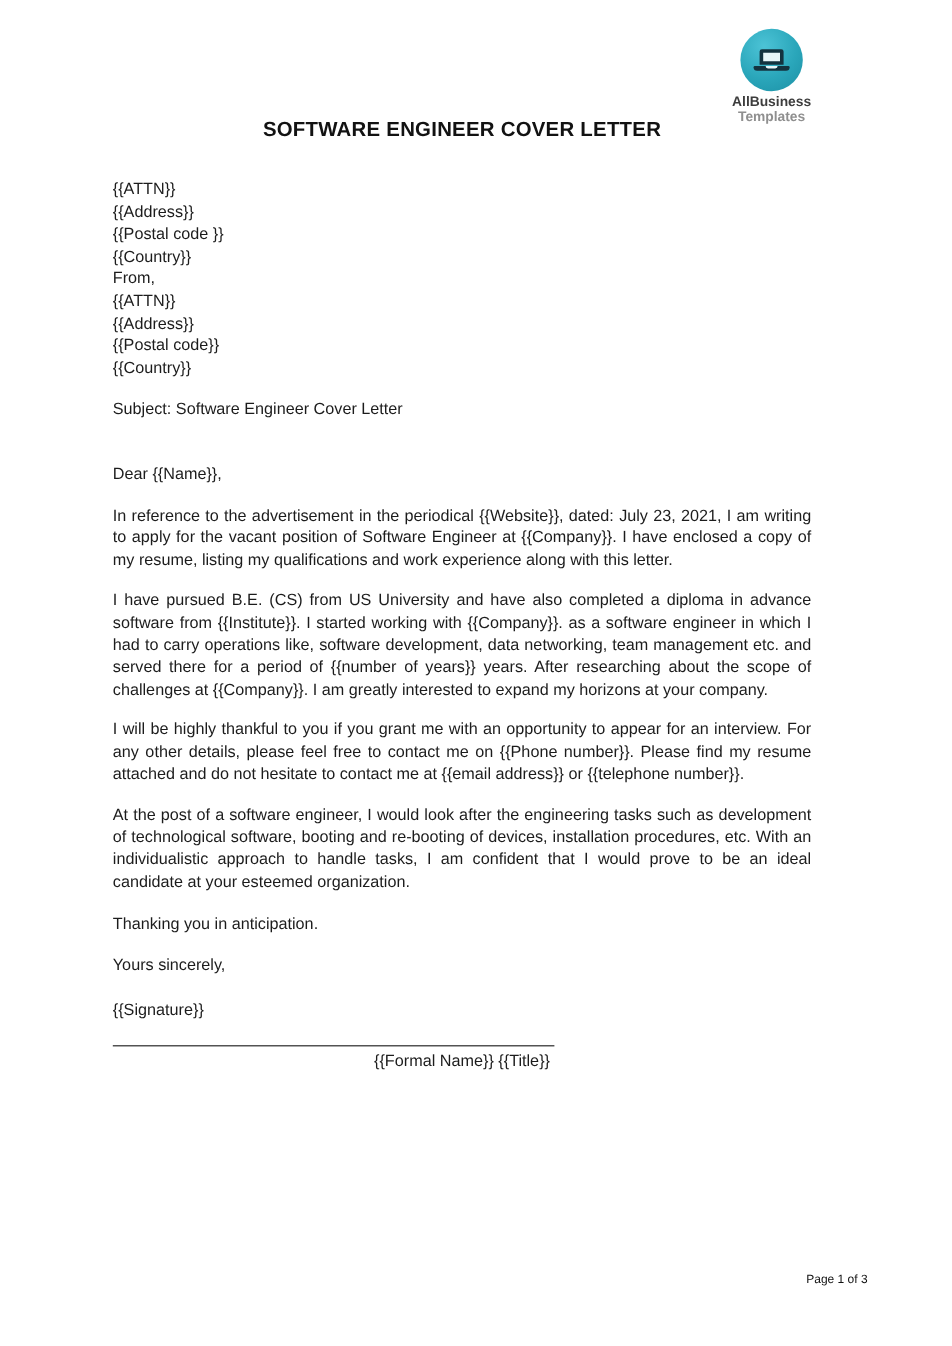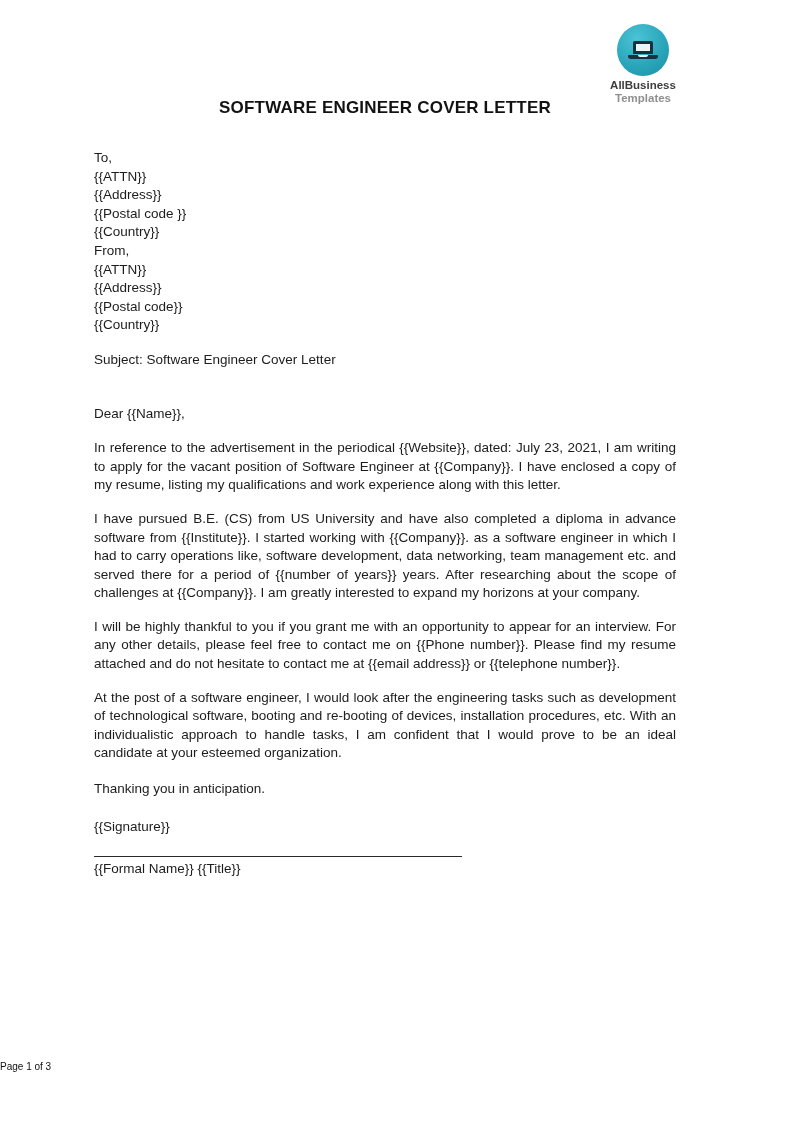--- a/index.html
+++ b/index.html
@@ -46,27 +46,27 @@
   .para.first { margin-top: 16px; }
   .thanks { margin-top: 17px; }
   .valediction { margin-top: 15px; }
   .signature-placeholder { margin-top: 19px; }
   .signature-line {
     margin-top: 20px;
     width: 368px;
     height: 0;
     border-bottom: 1px solid #2a2a2a;
   }
-  .signer { margin-top: 3px; }
+  .signer { margin-top: 3px; text-align: center; }
   .footer {
     position: absolute;
     top: 1061px;
     left: 0;
     right: 0;
-    text-align: left;
+    text-align: right;
     font-size: 10px;
     color: #111111;
   }
   
   .logo {
     position: absolute;
     top: 24px;
     right: 45px;
     width: 70px;
     text-align: center;
@@ -141,21 +141,20 @@
     <div class="logo-text-top">AllBusiness</div>
     <div class="logo-text-bottom">Templates</div>
   </div>
 
   <div class="content">
 
     <h1 class="title">SOFTWARE ENGINEER COVER LETTER</h1>
 
 
     <div class="addr-block first">
-      <div class="addr-line">To,</div>
       <div class="addr-line">{{ATTN}}</div>
       <div class="addr-line">{{Address}}</div>
       <div class="addr-line">{{Postal code }}</div>
       <div class="addr-line">{{Country}}</div>
     </div>
 
     <div class="addr-block">
       <div class="addr-line">From,</div>
       <div class="addr-line">{{ATTN}}</div>
       <div class="addr-line">{{Address}}</div>
@@ -166,20 +165,21 @@
     <div class="subject-line">Subject: Software Engineer Cover Letter</div>
 
     <div class="salutation">Dear {{Name}},</div>
 
     <p class="para first">In reference to the advertisement in the periodical {{Website}}, dated: July 23, 2021, I am writing to apply for the vacant position of Software Engineer at {{Company}}. I have enclosed a copy of my resume, listing my qualifications and work experience along with this letter.</p>
     <p class="para">I have pursued B.E. (CS) from US University and have also completed a diploma in advance software from {{Institute}}. I started working with {{Company}}. as a software engineer in which I had to carry operations like, software development, data networking, team management etc. and served there for a period of {{number of years}} years. After researching about the scope of challenges at {{Company}}. I am greatly interested to expand my horizons at your company.</p>
     <p class="para">I will be highly thankful to you if you grant me with an opportunity to appear for an interview. For any other details, please feel free to contact me on {{Phone number}}. Please find my resume attached and do not hesitate to contact me at {{email address}} or {{telephone number}}.</p>
     <p class="para">At the post of a software engineer, I would look after the engineering tasks such as development of technological software, booting and re-booting of devices, installation procedures, etc. With an individualistic approach to handle tasks, I am confident that I would prove to be an ideal candidate at your esteemed organization.</p>
 
     <div class="thanks">Thanking you in anticipation.</div>
+    <div class="valediction">Yours sincerely,</div>
     <div class="signature-placeholder">{{Signature}}</div>
 
     <div class="signature-line"></div>
     <div class="signer">{{Formal Name}} {{Title}}</div>
 
   </div>
 
   <div class="footer">Page 1 of 3</div>
 
 </div>

